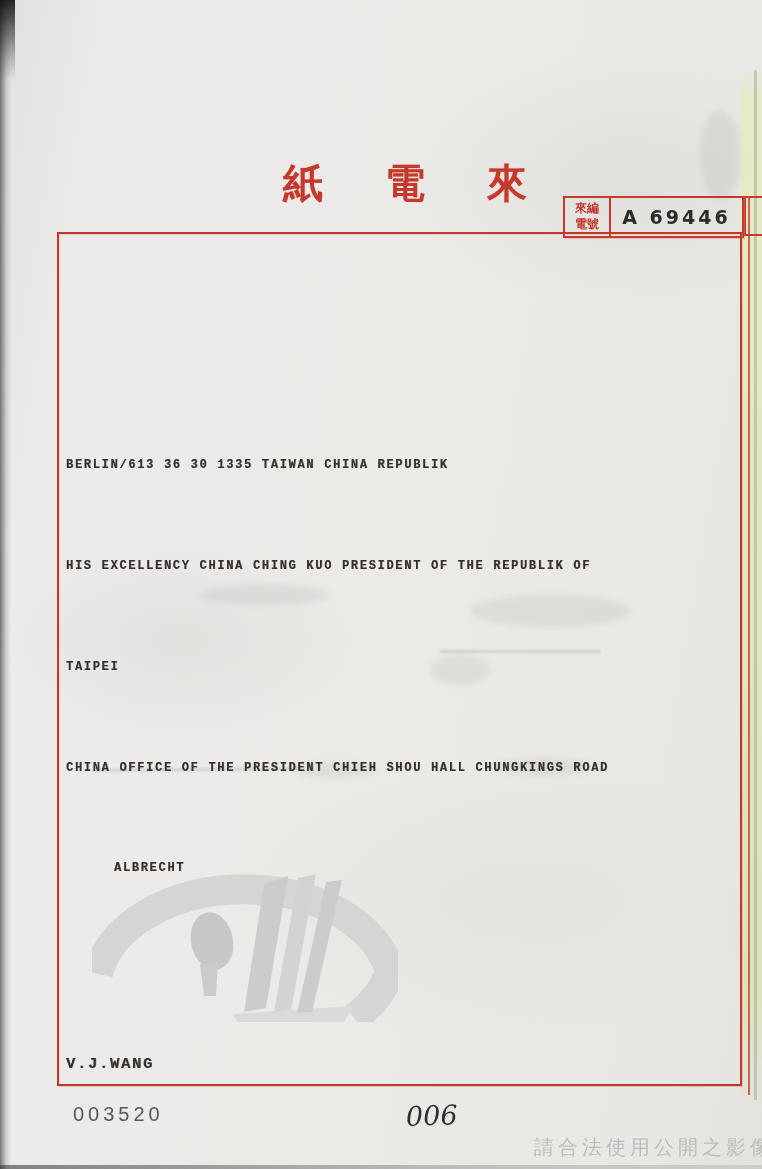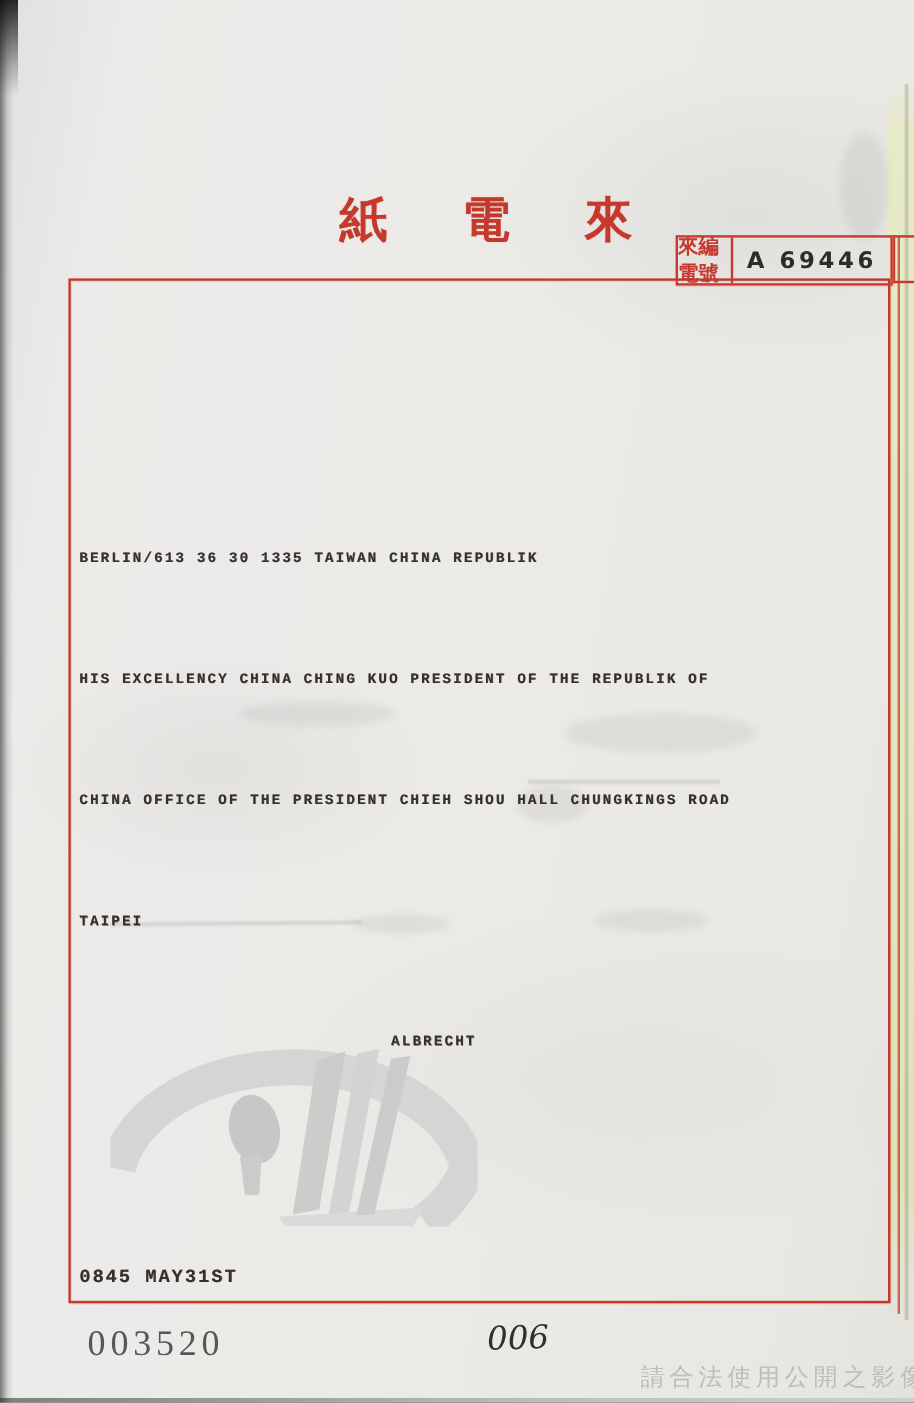--- a/index.html
+++ b/index.html
@@ -27,38 +27,38 @@
   .side-ref-fragment{position:absolute;left:744px;top:196px;width:18px;height:36px;
     border-top:2px solid #c5392f;border-bottom:2px solid #c5392f;border-left:2px solid #c5392f;}
   
   .title-row{position:absolute;left:283px;top:156px;display:flex;gap:62px;
     color:#c4392c;font-family:"DejaVu Serif", serif;font-size:40px;font-weight:bold;
     text-shadow:0 0 1px rgba(196,57,44,0.4);}
   
   .ref-box{position:absolute;left:563px;top:196px;width:177px;height:38px;
     border:2px solid #c5392f;display:flex;box-shadow:1px 1px 0 rgba(225,130,120,0.35);}
   .ref-label{width:44px;border-right:2px solid #c5392f;color:#c5392f;
-    font-family:"DejaVu Serif", serif;font-weight:bold;font-size:17px;line-height:1.3;
-    display:flex;flex-direction:column;align-items:flex-start;justify-content:center;}
+    font-family:"DejaVu Serif", serif;font-weight:bold;font-size:12px;line-height:1.3;
+    display:flex;flex-direction:column;align-items:center;justify-content:center;}
   .ref-number{flex:1;display:flex;align-items:center;justify-content:center;
     font-family:"DejaVu Sans", sans-serif;font-weight:bold;font-size:19px;
     letter-spacing:3px;color:#2e2b2b;}
   
   .main-box{position:absolute;left:57px;top:232px;width:681px;height:850px;
     border:2px solid #c0392b;box-shadow:1px 1px 0 rgba(225,130,120,0.35), inset 1px 1px 0 rgba(225,130,120,0.25);}
   
   .tw{font-family:"Liberation Mono","DejaVu Sans Mono",monospace;font-weight:bold;
     color:#35302e;white-space:pre;text-shadow:0.4px 0.4px 0 rgba(53,48,46,0.55);}
   .telegram-body{position:absolute;left:66px;top:382px;font-size:12px;letter-spacing:1.7px;line-height:33.6px;}
-  .telegram-signature{padding-left:48px;text-align:center;}
+  .telegram-signature{padding-left:48px;}
   .telegram-footer{position:absolute;left:66px;top:971px;font-size:15.5px;letter-spacing:1.7px;line-height:37.5px;}
   
   .logo-wm{position:absolute;left:92px;top:856px;opacity:0.85;}
-  .archive-serial{position:absolute;left:73px;top:1103px;font-family:Liberation Serif, serif;
-    font-size:30px;letter-spacing:4px;color:#575757;}
+  .archive-serial{position:absolute;left:73px;top:1103px;font-family:Liberation Sans, sans-serif;
+    font-size:20px;letter-spacing:4px;color:#575757;}
   .page-num{position:absolute;left:406px;top:1100px;font-family:"DejaVu Serif", serif;
     font-style:italic;font-size:27px;color:#2f2f2f;transform:rotate(-2deg);}
   .copyright-wm{position:absolute;left:534px;top:1134px;font-family:"DejaVu Serif", serif;
     font-size:20px;letter-spacing:4px;color:#bcbcbc;white-space:nowrap;}
   
   .smudge{position:absolute;border-radius:50%;filter:blur(3px);background:rgba(110,110,110,0.10);}
   .smudge-line{position:absolute;filter:blur(1px);background:rgba(100,100,100,0.18);}
 </style>
 </head>
 <body>
@@ -105,27 +105,26 @@
     <polygon points="172,28 196,20 174,152 152,156" fill="#c7c7c7"></polygon>
     <polygon points="206,22 224,18 199,154 182,156" fill="#d0d0d0"></polygon>
     <polygon points="234,26 250,24 220,156 205,157" fill="#c7c7c7"></polygon>
     <ellipse cx="120" cy="85" rx="21" ry="29" transform="rotate(-12 120 85)" fill="#c2c2c2"></ellipse>
     <polygon points="108,108 126,106 124,140 112,140" fill="#c6c6c6"></polygon>
   </svg>
 
   <div class="telegram-body tw">
     <div>BERLIN/613 36 30 1335 TAIWAN CHINA REPUBLIK</div>
     <div>HIS EXCELLENCY CHINA CHING KUO PRESIDENT OF THE REPUBLIK OF</div>
+    <div>TAIPEI</div>
     <div>CHINA OFFICE OF THE PRESIDENT CHIEH SHOU HALL CHUNGKINGS ROAD</div>
-    <div>TAIPEI</div>
     <div class="telegram-signature">ALBRECHT</div>
   </div>
 
   <div class="telegram-footer tw">
-    <div>0845 MAY31ST</div>
     <div>V.J.WANG</div>
     
   </div>
 
   <div class="archive-serial">003520</div>
   <div class="page-num">006</div>
   <div class="copyright-wm">請合法使用公開之影像</div>
 
 </div>
 

